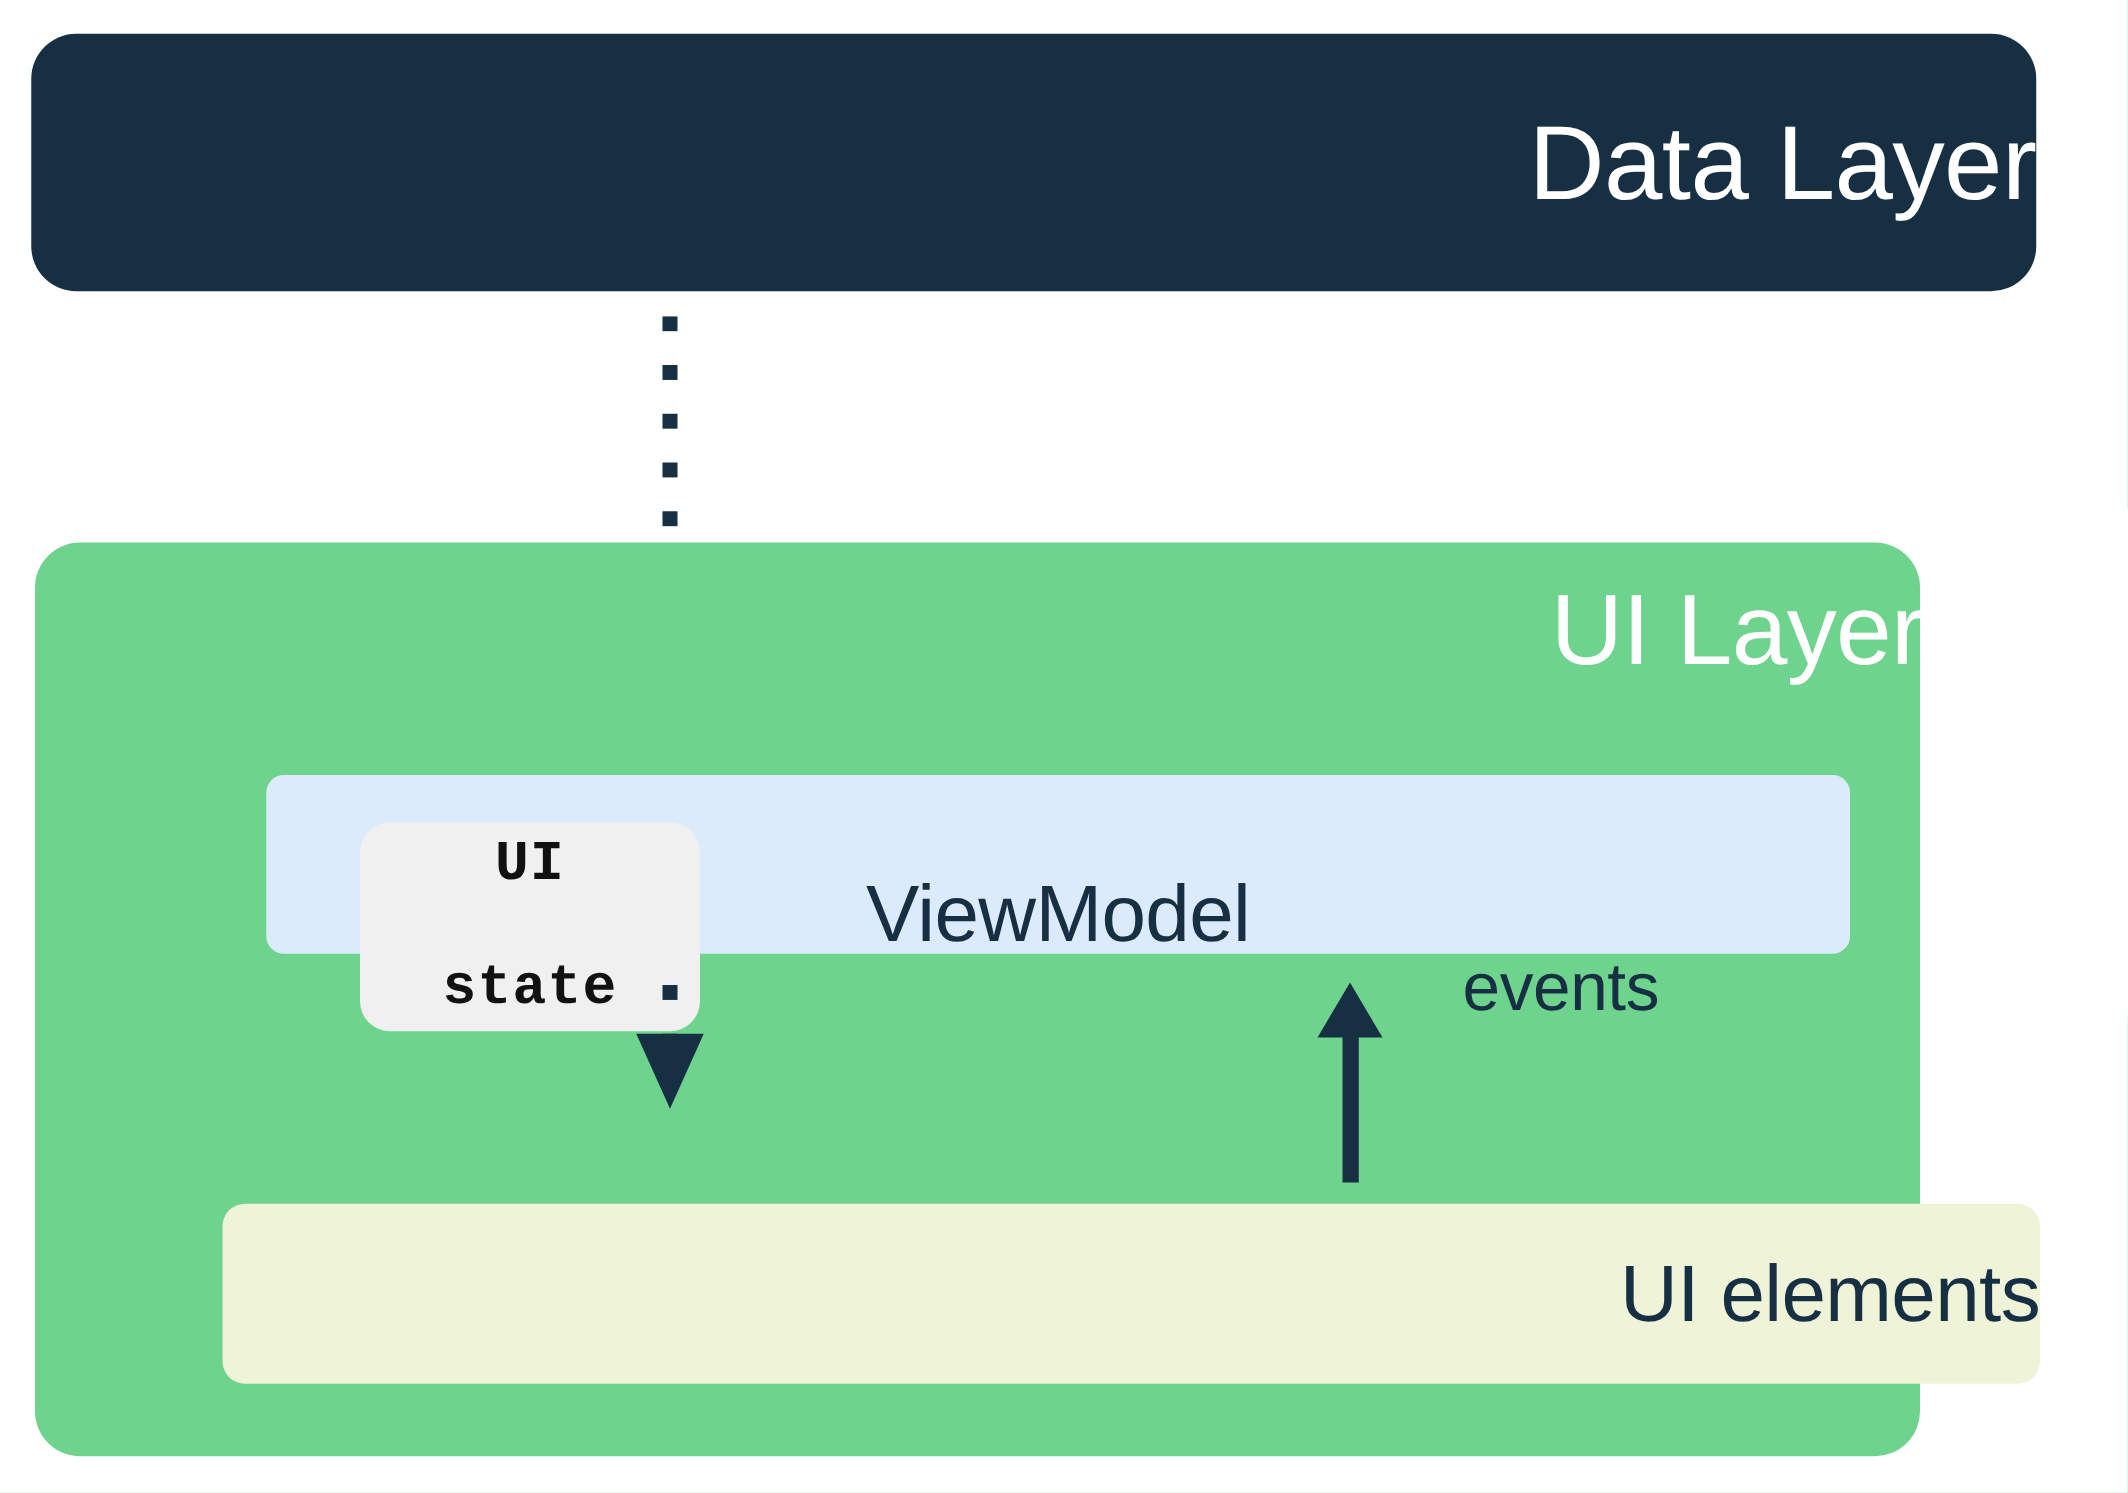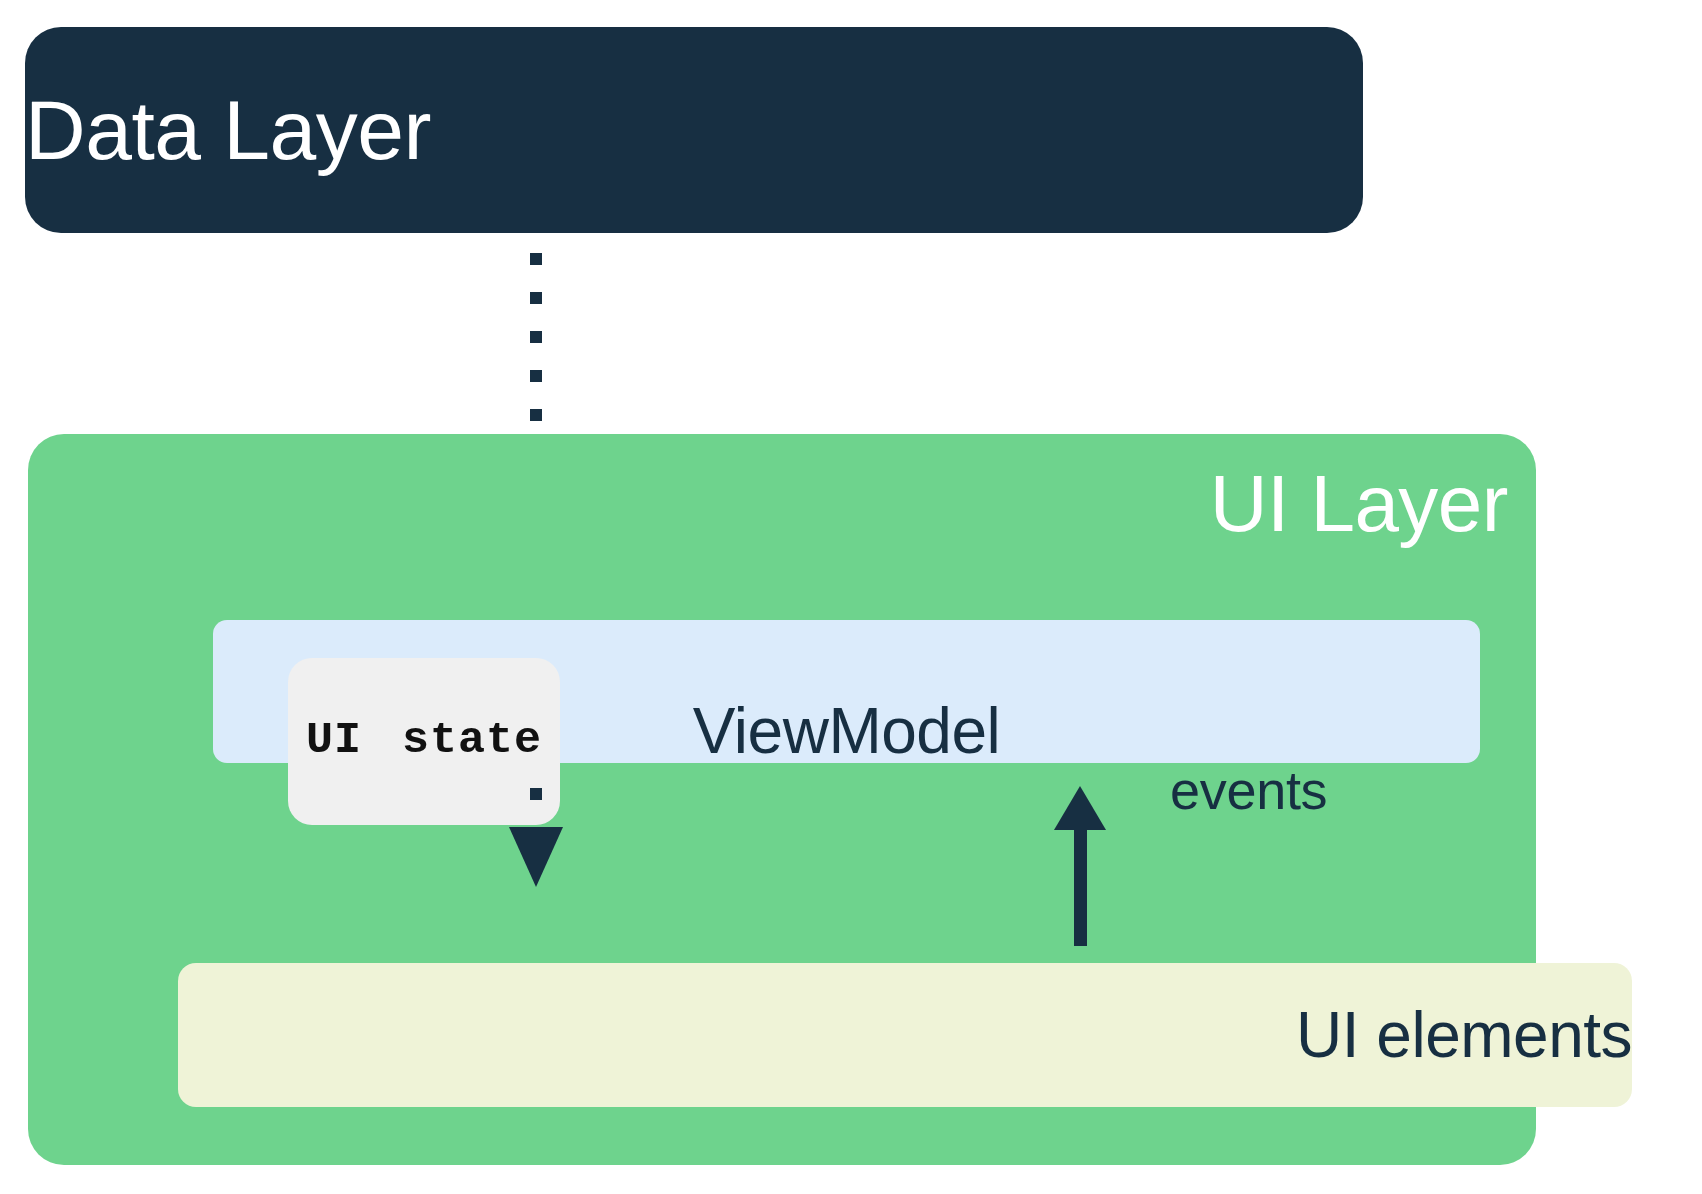--- a/index.html
+++ b/index.html
@@ -18,27 +18,27 @@
     height: 1194px;
     background: #FFFFFF;
     overflow: hidden;
   }
 
   
   #data-layer-box {
     position: absolute;
     left: 25px;
     top: 27px;
-    width: 1338px;
+    width: 1604px;
     height: 206px;
     background: #172F42;
     border-radius: 36px;
     display: flex;
     align-items: center;
-    justify-content: flex-start;
+    justify-content: flex-end;
   }
   #data-layer-title {
     color: #FFFFFF;
     font-size: 84px;
     line-height: 1;
     font-weight: 400;
     letter-spacing: -0.5px;
     white-space: nowrap;
   }
 
@@ -111,20 +111,21 @@
     position: absolute;
     left: 0;
     top: 30px;
     width: 1480px;
     text-align: right;
     color: #FFFFFF;
     font-size: 80px;
     line-height: 1;
     font-weight: 400;
     letter-spacing: -0.5px;
+    padding-left: 31px;
   }
 
   
   #viewmodel-box {
     position: absolute;
     left: 185px;
     top: 186px;
     width: 1267px;
     height: 143px;
     background: #DBEBFB;
@@ -145,21 +146,21 @@
   
   #ui-state-card {
     position: absolute;
     left: 260px;
     top: 224px;
     width: 272px;
     height: 167px;
     background: #F0F0F0;
     border-radius: 24px;
     display: flex;
-    flex-direction: row;
+    flex-direction: column;
     align-items: center;
     justify-content: center;
     gap: 40px;
   }
   .ui-state-line {
     color: #111111;
     font-family: "Liberation Mono", "DejaVu Sans Mono", monospace;
     font-size: 45px;
     font-weight: 700;
     line-height: 1.3;

